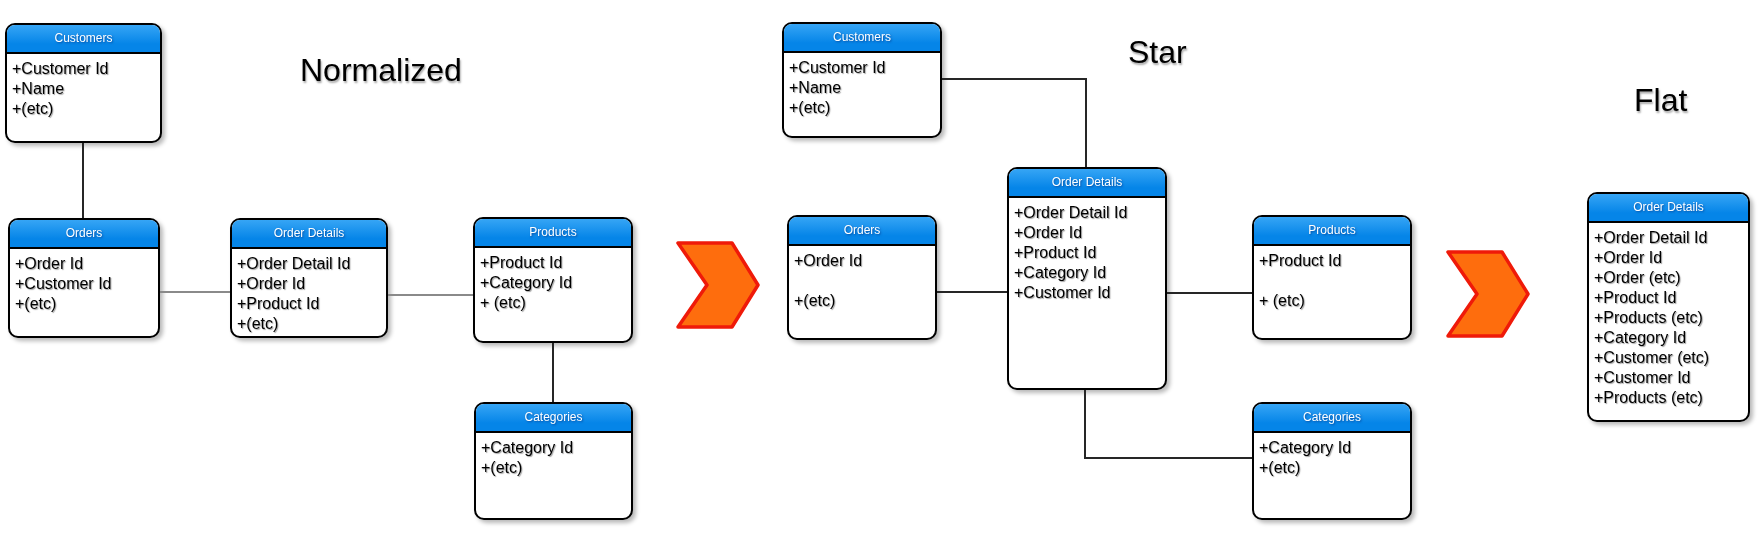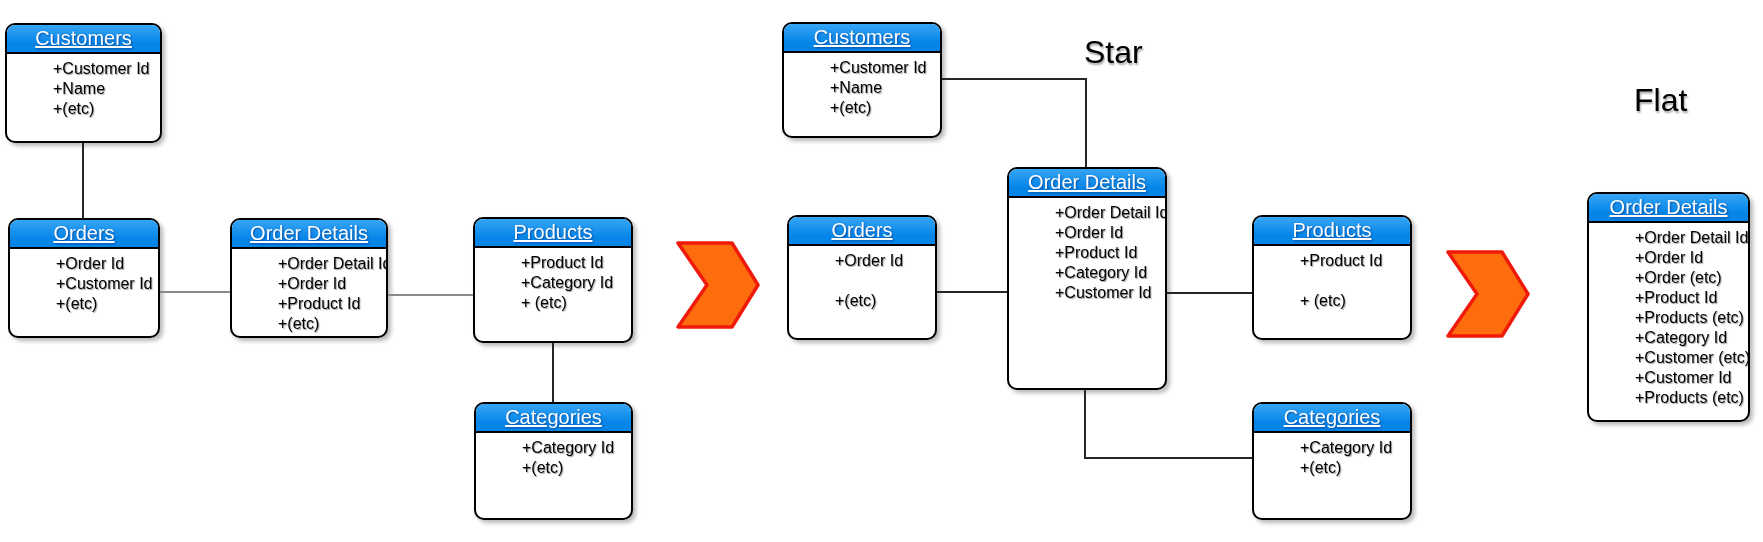--- a/index.html
+++ b/index.html
@@ -24,49 +24,48 @@
     border:2px solid #000;
     border-radius:10px;
     box-shadow:3px 3px 4px rgba(0,0,0,.28);
     overflow:hidden;
   }
   .thead{
     height:27px;line-height:27px;
     background:linear-gradient(180deg, var(--header_blue_light) 0%, var(--header_blue) 70%);
     border-bottom:2px solid #000;
     color:var(--header_text);
-    font-size:20px;
+    font-size:12px;
     text-align:center;
     text-shadow:1px 1px 2px rgba(0,40,120,.6);
-    text-decoration:underline;
   }
   .tbody{
     padding:5px 5px 0 5px;
     color:var(--text);
   }
   .row{
     height:20px;line-height:20px;
     font-size:16px;
     white-space:nowrap;
     text-shadow:1px 1px 1px rgba(110,110,110,.65);
-    margin-left:41px;
   }
   .line{position:absolute;}
   .line.h{height:2px;}
   .line.v{width:2px;}
   .line.gray{background:var(--connector_gray);}
   .line.dark{background:var(--connector_dark);}
   .arrow{position:absolute;}
 </style>
 </head>
 <body>
 
 <div class="canvas">
 
-  <div class="section-title" style="left:1084px;top:34px;">Star</div>
+  <div class="section-title" style="left:300px;top:52px;">Normalized</div>
+  <div class="section-title" style="left:1128px;top:34px;">Star</div>
   <div class="section-title" style="left:1634px;top:82px;">Flat</div>
 
   <div class="table" style="left:5px;top:23px;width:157px;height:120px;">
     <div class="thead">Customers</div>
     <div class="tbody">
         <div class="row">+Customer Id</div>
         <div class="row">+Name</div>
         <div class="row">+(etc)</div>
       </div>
   </div>

